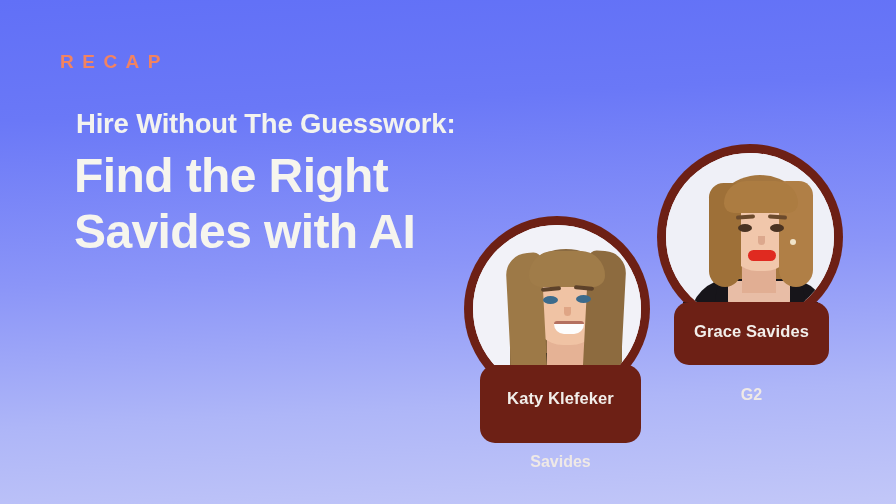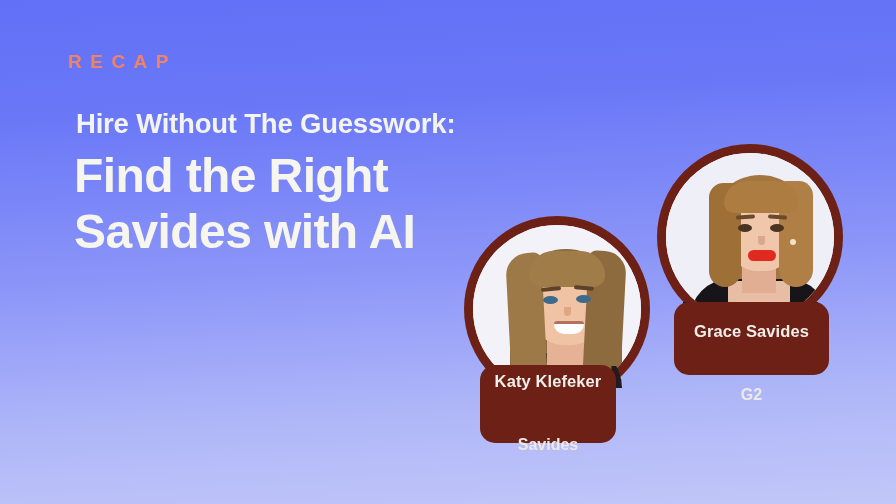--- a/index.html
+++ b/index.html
@@ -12,21 +12,21 @@
     width: 896px;
     height: 504px;
     overflow: hidden;
     font-family: "Liberation Sans", "DejaVu Sans", sans-serif;
     background: linear-gradient(177deg, #6170f7 0%, #6a78f7 22%, #8b95f8 52%, #aeb6f8 78%, #c2c7f8 100%);
   }
 
   
   .eyebrow {
     position: absolute;
-    left: 68px;
+    left: 60px;
     top: 52px;
     font-size: 19px;
     font-weight: 600;
     letter-spacing: 8.5px;
     color: #f28361;
     line-height: 1;
     white-space: nowrap;
   }
   .subhead {
     position: absolute;
@@ -107,27 +107,27 @@
   
   .photo-bleed {
     position: absolute;
     overflow: hidden;
     z-index: 2;
   }
 
   
   #sp1 { left: 464px; top: 216px; width: 186px; height: 230px; }
   #sp1 .portrait-ring { left: 0; top: 0; width: 186px; height: 186px; }
-  #sp1 .nameplate { left: 16px; top: 149px; width: 136px; height: 78px; padding-top: 7px; }
+  #sp1 .nameplate { left: 16px; top: 149px; width: 161px; height: 78px; padding-top: 24px; }
   #sp1 .photo-bleed { left: 24px; top: 150px; width: 138px; height: 22px; }
 
   
   #sp2 { left: 657px; top: 144px; width: 186px; height: 235px; }
   #sp2 .portrait-ring { left: 0; top: 0; width: 186px; height: 186px; }
-  #sp2 .nameplate { left: 17px; top: 158px; width: 155px; height: 73px; padding-top: 20px; }
+  #sp2 .nameplate { left: 17px; top: 158px; width: 155px; height: 63px; padding-top: 20px; }
   #sp2 .photo-bleed { left: 26px; top: 158px; width: 135px; height: 20px; }
 
   
   .face { position: absolute; inset: 0; }
 
   
   .k-bg      { position:absolute; inset:0; background:#f2f2f8; }
   .k-body    { position:absolute; left:28px; top:128px; width:130px; height:90px; background:#201c1c; border-radius:44px 44px 0 0; }
   .k-hair-bk { position:absolute; left:37px; top:24px; width:112px; height:160px; background:#8a6a41; border-radius:56px 56px 26px 26px; }
   .k-neck    { position:absolute; left:74px; top:108px; width:38px; height:38px; background:#e5b295; }

